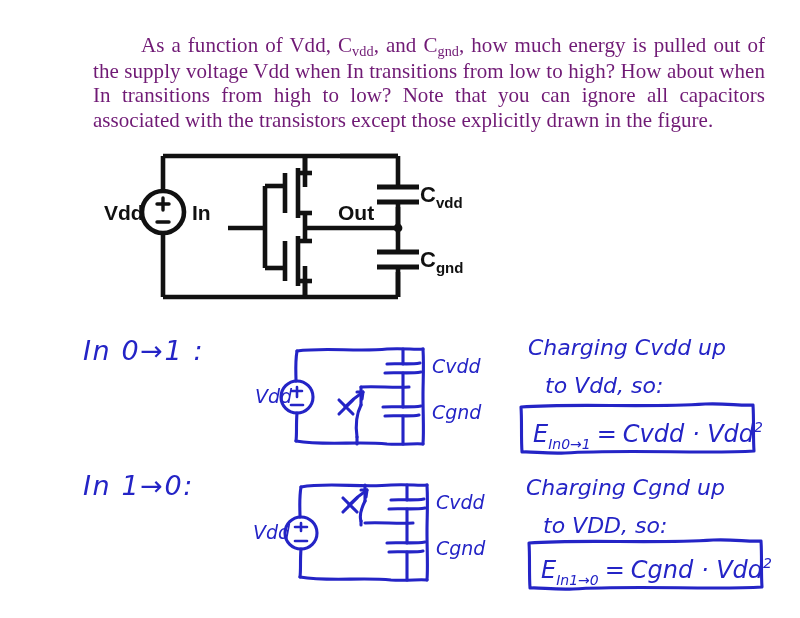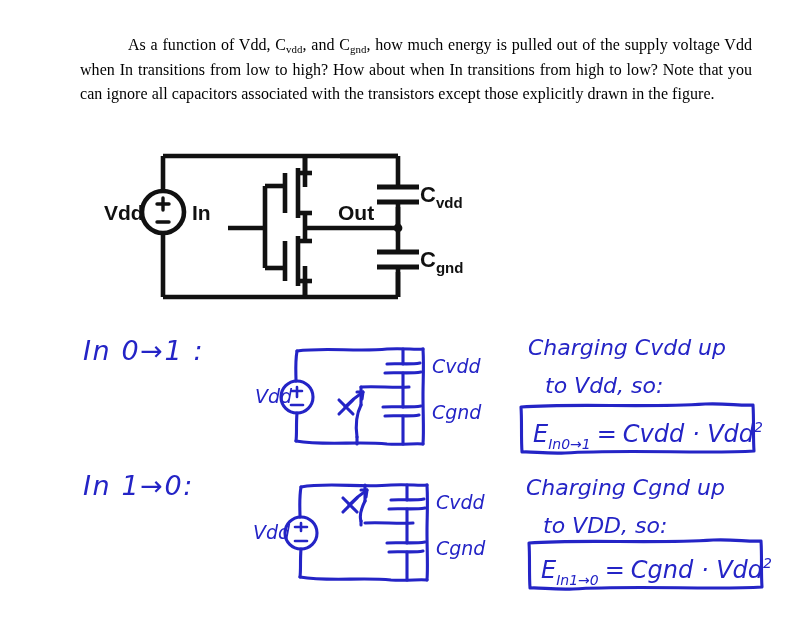--- a/index.html
+++ b/index.html
@@ -11,27 +11,27 @@
     width: 800px;
     height: 618px;
     position: relative;
     font-family: "Liberation Serif", serif;
     overflow: hidden;
   }
 
   
   .problem-text {
     position: absolute;
-    left: 80px;
+    left: 93px;
     top: 33px;
     width: 672px;
     font-family: "Liberation Serif", serif;
-    font-size: 16px;
+    font-size: 21px;
     line-height: 24.2px;
-    color: #000000;
+    color: #701a75;
     text-align: justify;
     text-indent: 48px;
     letter-spacing: 0.05px;
   }
   .problem-text sub {
     font-size: 0.68em;
     vertical-align: baseline;
     position: relative;
     top: 0.28em;
   }

